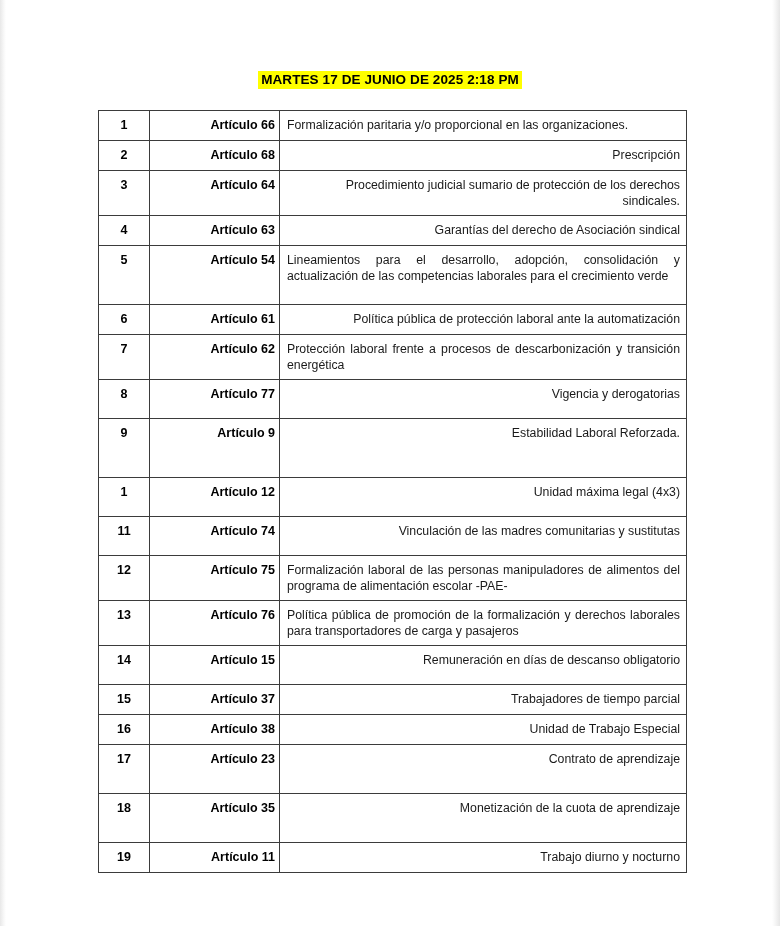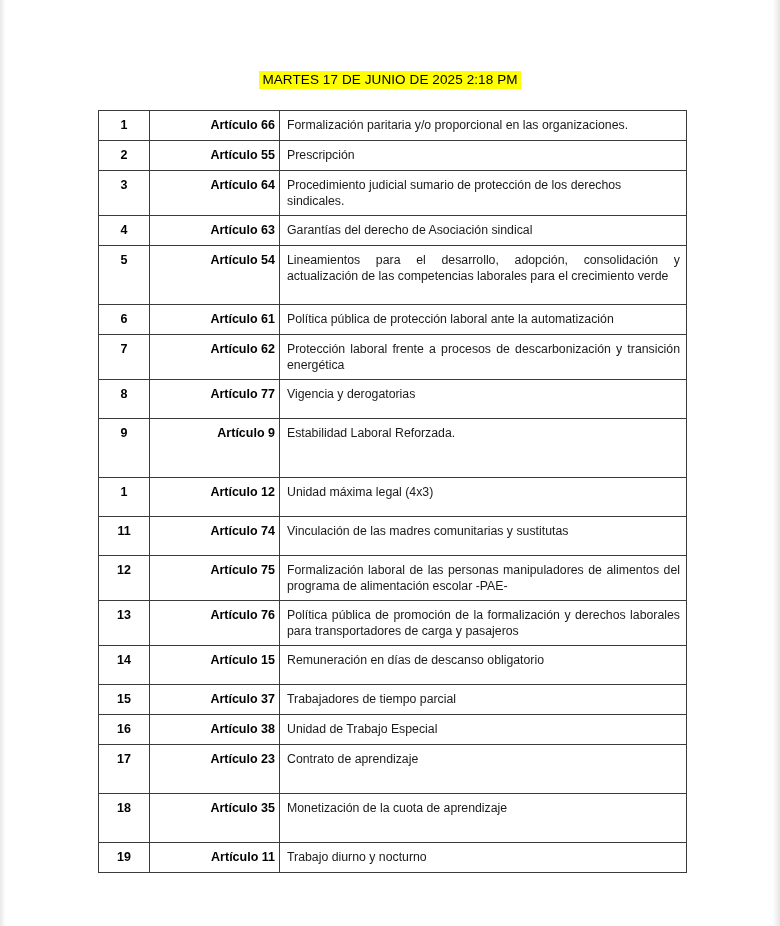--- a/index.html
+++ b/index.html
@@ -40,21 +40,21 @@
     top: 70px;
     left: 0;
     width: 780px;
     text-align: center;
   }
   .doc-title {
     display: inline-block;
     background: #ffff00;
     color: #000000;
     font-size: 13.5px;
-    font-weight: normal;
+    font-weight: bold;
     letter-spacing: 0.1px;
     padding: 1px 3px 2px 3px;
     line-height: 15px;
     white-space: nowrap;
   }
 
   table.articulos {
     position: absolute;
     top: 110px;
     left: 98px;
@@ -90,20 +90,21 @@
     line-height: 15.5px;
   }
 
   
   .num-in, .art-in {
     padding: 7px 4px 6px 4px;
   }
   .desc-in {
     padding: 7px 6px 6px 7px;
     min-height: 16px;
+    text-align: right;
   }
   .desc-in.justify {
     text-align: justify;
     text-align-last: left;
   }
 
   
   td.hl-green { background: #c5d79a; }
   td.hl-pink  { background: #dd9498; }
   td.hl-none  { background: #ffffff; }
@@ -138,21 +139,21 @@
           </td>
           <td class="c-desc hl-green">
             <div class="desc-in justify">Formalización paritaria y/o proporcional en las organizaciones.</div>
           </td>
         </tr>
         <tr>
           <td class="c-num">
             <div class="num-in">2</div>
           </td>
           <td class="c-art">
-            <div class="art-in">Artículo 55</div>
+            <div class="art-in">Artículo 68</div>
           </td>
           <td class="c-desc hl-green">
             <div class="desc-in">Prescripción</div>
           </td>
         </tr>
         <tr>
           <td class="c-num">
             <div class="num-in">3</div>
           </td>
           <td class="c-art">

